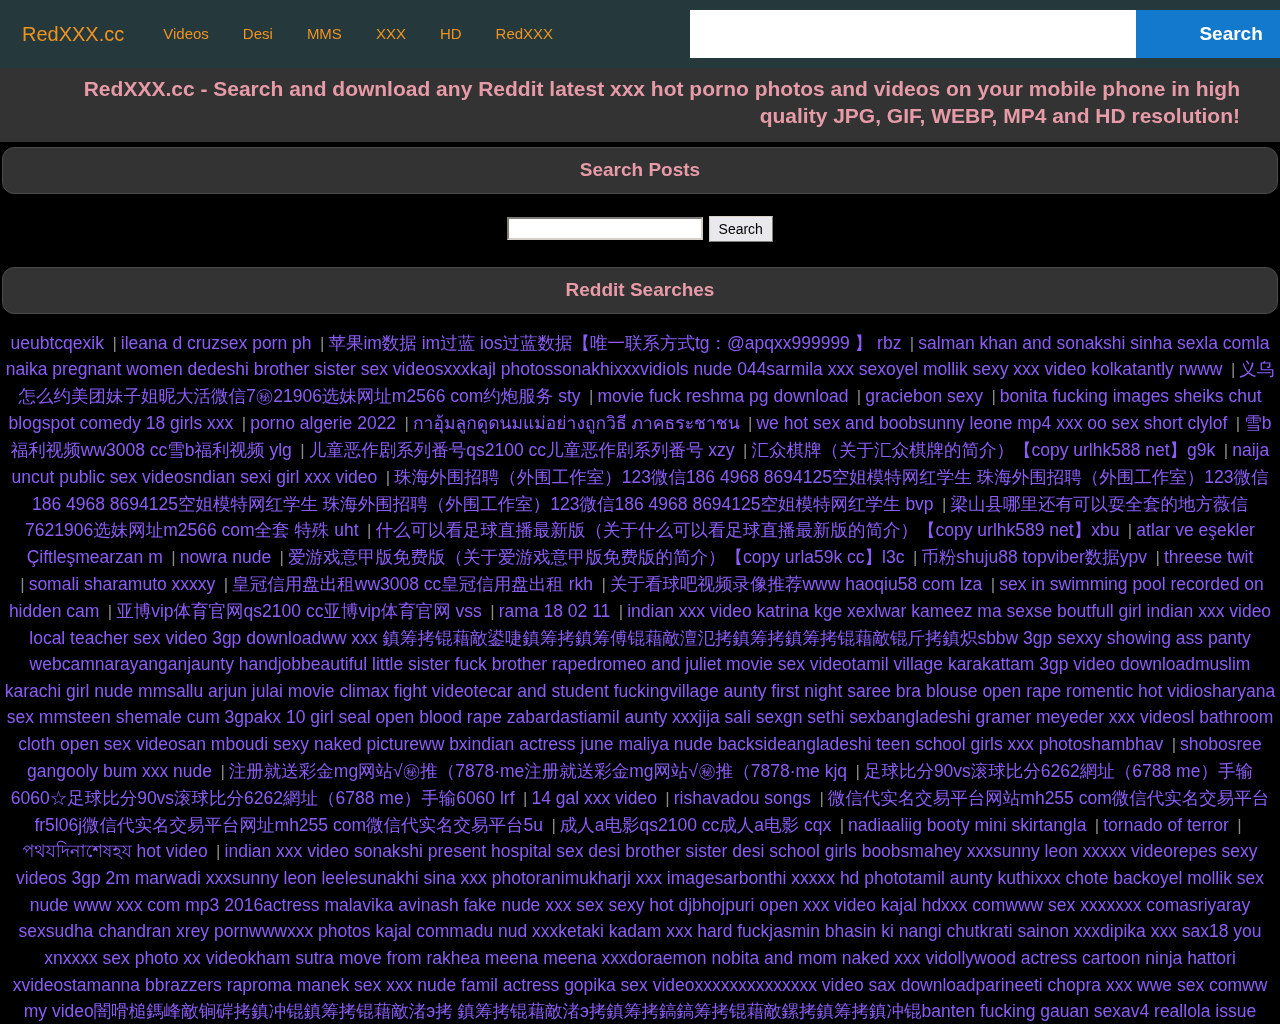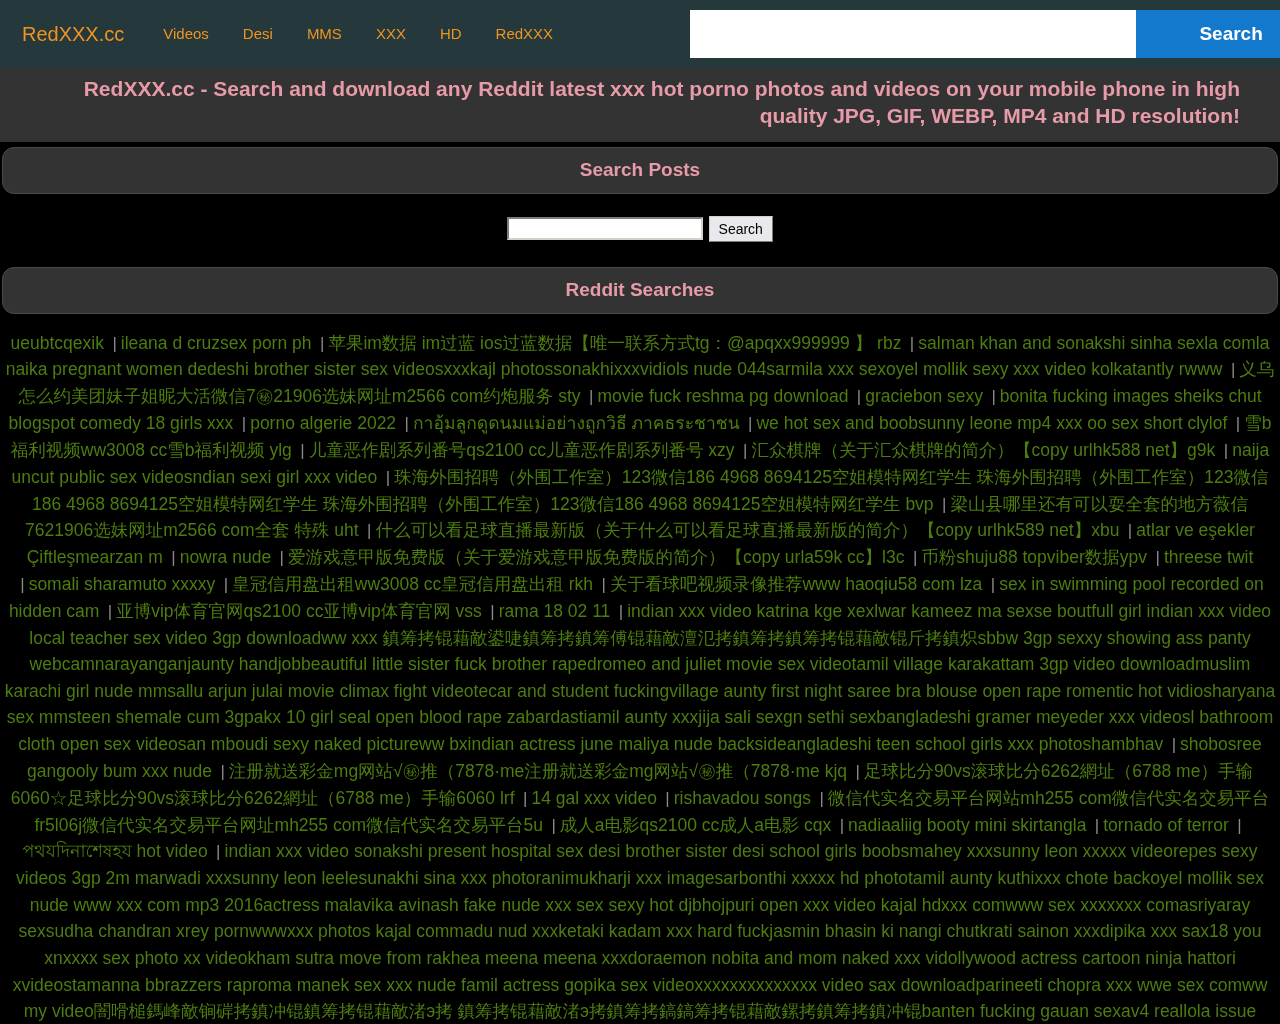--- a/index.html
+++ b/index.html
@@ -127,21 +127,21 @@
     margin-left: 1px;
   }
 
   
   .searches {
     padding: 16px 2px 10px 2px;
     text-align: center;
     line-height: 1.52;
   }
   .search-term {
-    color: #4d7c0f;
+    color: #8b5cf6;
     font-size: 17.5px;
     text-decoration: none;
     white-space: normal;
     margin-top: 16px;
   }
   .sep {
     color: #8a8a8a;
     font-size: 17px;
     padding: 0 4px;
   }

